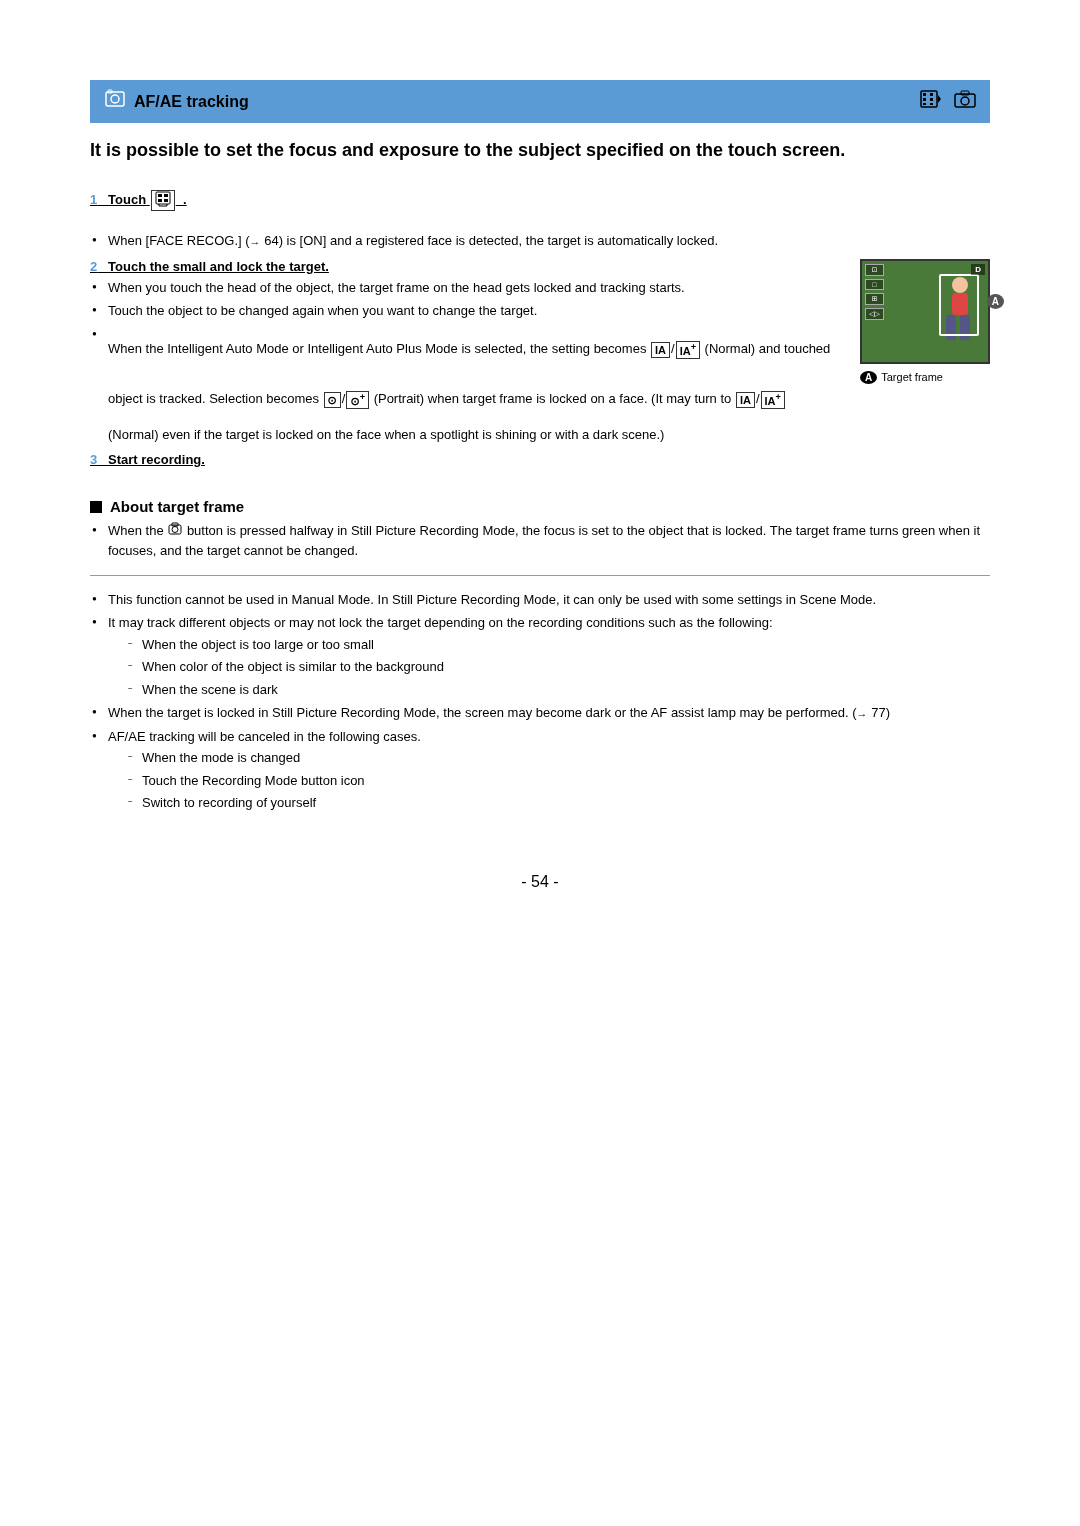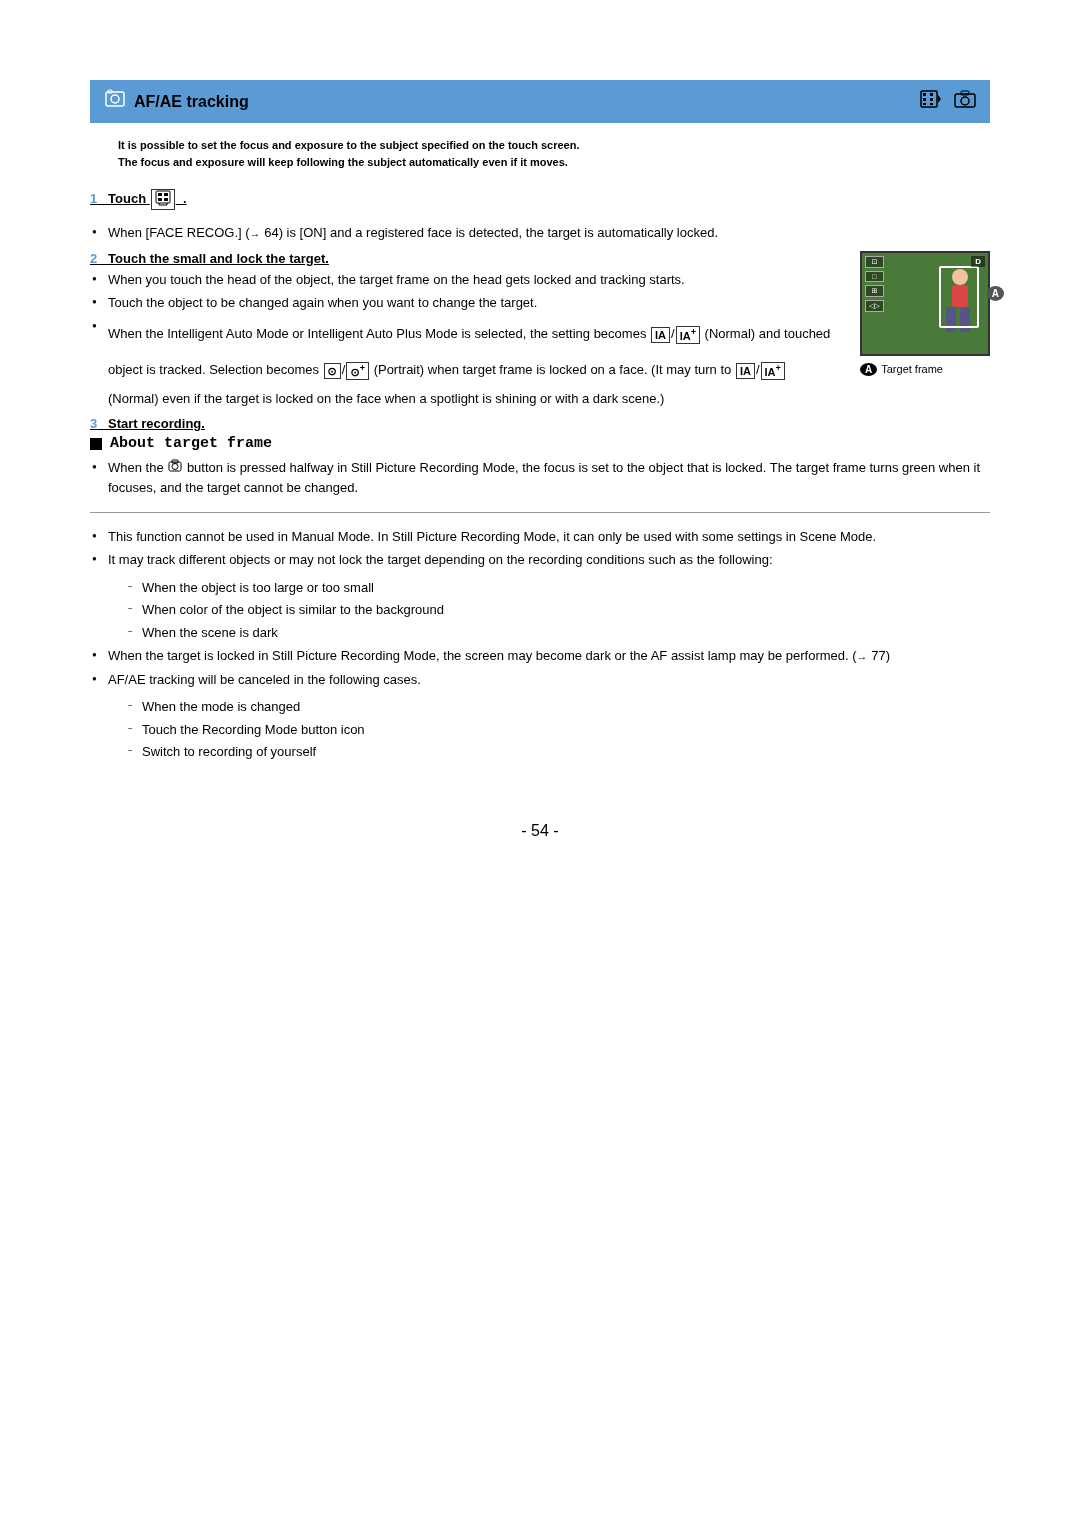--- a/index.html
+++ b/index.html
@@ -48,24 +48,23 @@
       color: #000;
     }
     .header-icon-camera {
       font-size: 18px;
       color: #000;
     }
 
     
     .intro-bold {
       font-weight: bold;
-      font-size: 11px;
+      font-size: 18px;
       line-height: 1.5;
       margin-bottom: 10px;
-      margin-left: 28px;
     }
 
     
     .step {
       font-weight: bold;
       font-size: 13px;
       margin-bottom: 4px;
       margin-top: 8px;
       text-decoration: underline;
     }
@@ -143,23 +142,22 @@
       font-size: 10px;
       padding: 1px 4px;
       border-radius: 50%;
       font-weight: bold;
     }
 
     
     .subsection-header {
       display: flex;
       align-items: center;
-      margin-top: 0;
+      margin-top: 27px;
       margin-bottom: 6px;
-      font-family: Liberation Mono, monospace;
     }
     .subsection-square {
       width: 12px;
       height: 12px;
       background: #000;
       margin-right: 8px;
       flex-shrink: 0;
     }
     .subsection-title {
       font-weight: bold;
@@ -170,21 +168,21 @@
     .hr {
       border: none;
       border-top: 1px solid #999;
       margin: 14px 0;
     }
 
     
     .dash-bullets {
       list-style: none;
       padding-left: 20px;
-      margin-top: 8px;
+      margin-top: 2px;
     }
     .dash-bullets li {
       position: relative;
       padding-left: 14px;
       margin-bottom: 3px;
       line-height: 1.5;
       font-size: 13px;
     }
     .dash-bullets li::before {
       content: "−";
@@ -199,21 +197,21 @@
       font-size: 16px;
     }
 
     
     .icon-inline {
       display: inline-block;
       font-size: 11px;
       font-weight: bold;
       border: 1px solid #333;
       padding: 0px 3px;
-      margin: 9px 1px;
+      margin: 16px 1px;
       vertical-align: middle;
       line-height: 1.3;
     }
     .icon-inline-cam {
       display: inline-block;
       font-size: 12px;
       vertical-align: middle;
       margin: 0 1px;
     }
     .arrow-ref {
@@ -257,21 +255,20 @@
           <rect x="1" y="6" width="20" height="13" rx="2" stroke="#000" stroke-width="1.5" fill="none"></rect>
           <circle cx="11" cy="13" r="4" stroke="#000" stroke-width="1.5" fill="none"></circle>
           <rect x="7" y="3" width="8" height="4" rx="1" stroke="#000" stroke-width="1" fill="none"></rect>
         </svg>
       </span>
     </div>
   </div>
 
   <div class="intro-bold">
     <span>It is possible to set the focus and exposure to the subject specified on the touch screen.</span><br>
-    <span>The focus and exposure will keep following the subject automatically even if it moves.</span>
   </div>
 
   <div class="step">
     <span class="step-number">1</span>
     &nbsp;
     <span>Touch</span>
     <span class="icon-inline">
       <svg width="16" height="16" viewBox="0 0 16 16" xmlns="http://www.w3.org/2000/svg">
         <rect x="1" y="1" width="14" height="12" rx="1" stroke="#000" stroke-width="1" fill="none"></rect>
         <line x1="4" y1="13" x2="4" y2="15" stroke="#000" stroke-width="1"></line>

